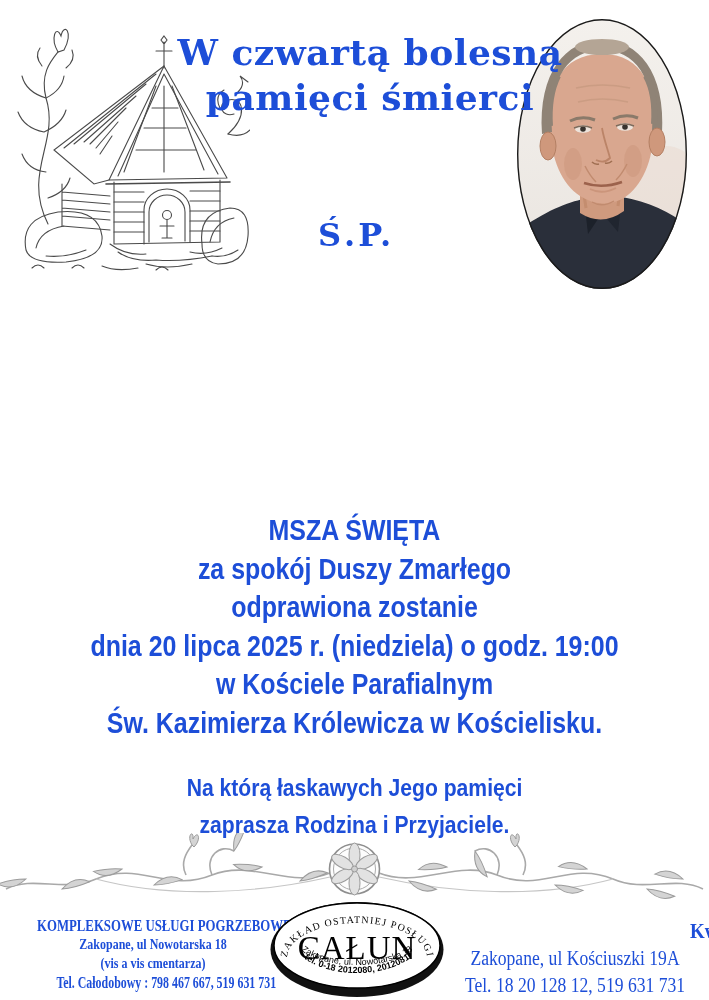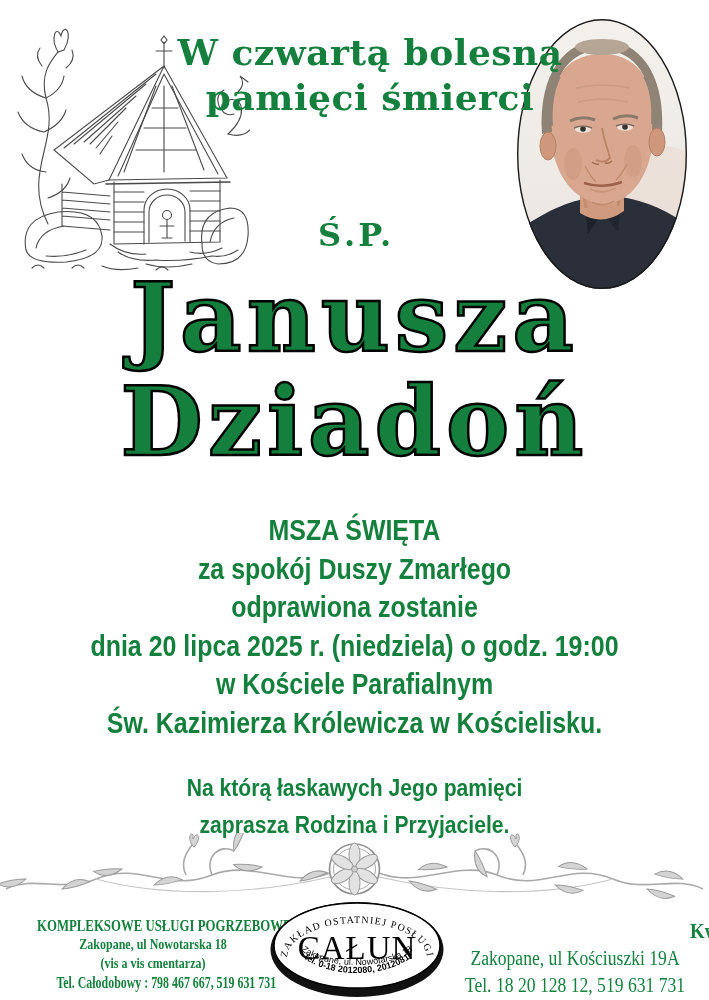--- a/index.html
+++ b/index.html
@@ -1,19 +1,19 @@
 <!DOCTYPE html>
 <html><head>
 <meta charset="utf-8">
 <style>
   html,body{margin:0;padding:0;background:#888;}
   .page{
     position:relative;width:709px;height:1000px;margin:0 auto;
     background:#ffffff;overflow:hidden;
-    font-family:"Liberation Serif",serif;color:#15803d;
+    font-family:"Liberation Serif",serif;color:#1d4ed8;
   }
   
   .heading{
     position:absolute;top:30px;left:170px;width:400px;text-align:center;
     font-family:"DejaVu Serif",serif;font-weight:bold;
     font-size:36px;line-height:45px;letter-spacing:0.5px;
   }
   .sp{
     position:absolute;top:216px;left:0;width:712px;text-align:center;
     font-family:"DejaVu Serif",serif;font-weight:bold;
@@ -167,24 +167,20 @@
     <ellipse cx="88" cy="138" rx="84.3" ry="134.3" fill="none" stroke="#1a1a1a" stroke-width="1.4"></ellipse>
   </svg>
 
   <div class="heading">
     <div>W czwartą bolesną</div>
     <div>pamięci śmierci</div>
   </div>
 
   <div class="sp">Ś.P.</div>
 
-  <div class="name">
-    <div>Janusza</div>
-    <div>Dziadoń</div>
-  </div>
 
   <div class="mass">
     <div>MSZA ŚWIĘTA</div>
     <div>za spokój Duszy Zmarłego</div>
     <div>odprawiona zostanie</div>
     <div>dnia 20 lipca 2025 r. (niedziela) o godz. 19:00</div>
     <div>w Kościele Parafialnym</div>
     <div>Św. Kazimierza Królewicza w Kościelisku.</div>
   </div>
 

